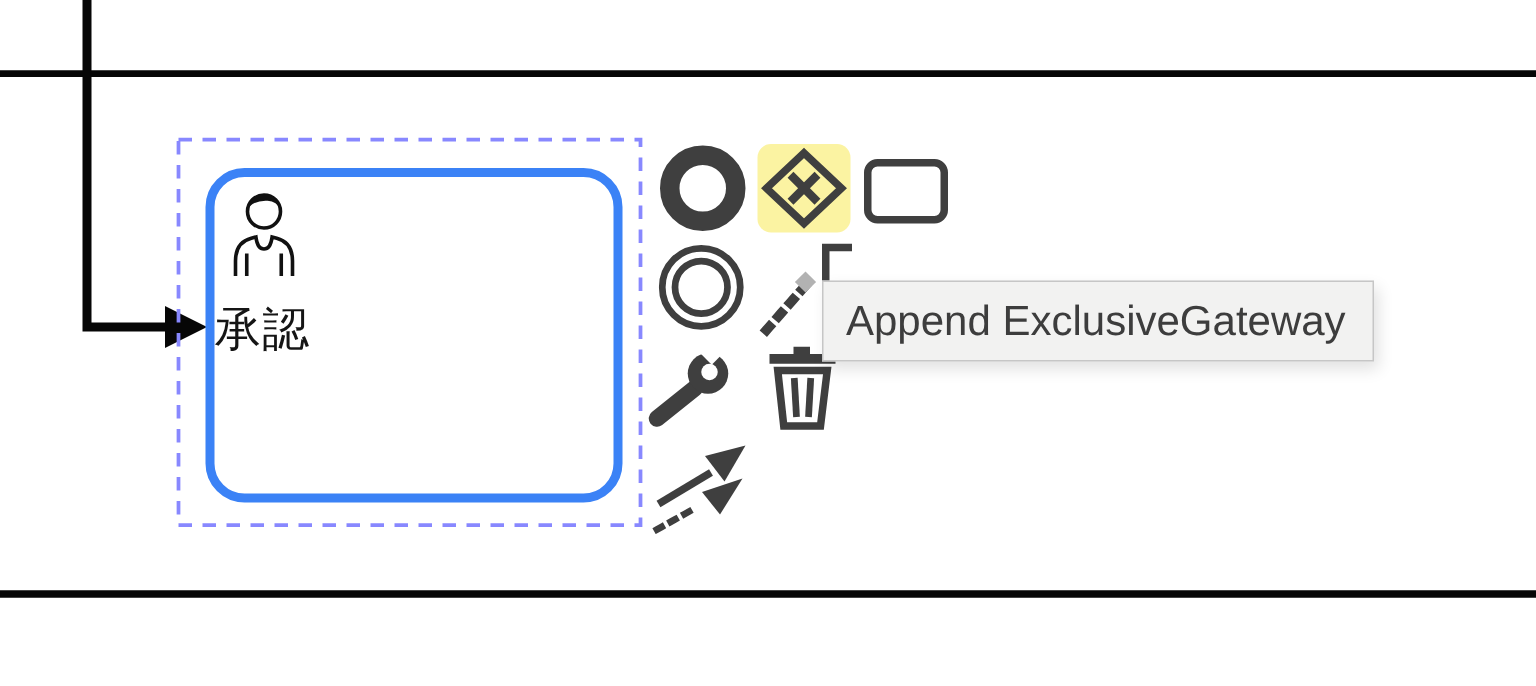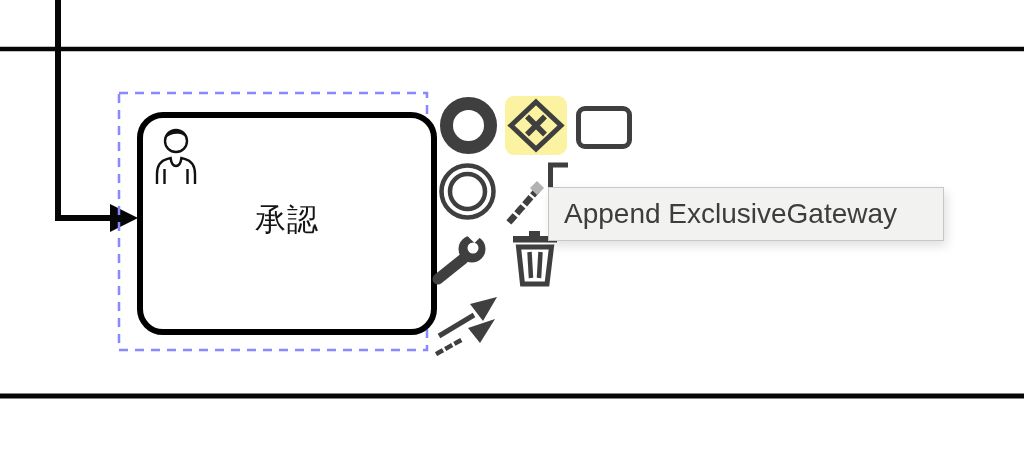--- a/index.html
+++ b/index.html
@@ -6,23 +6,23 @@
   .canvas{
     position:relative;width:1024px;height:457px;background:#ffffff;overflow:hidden;
     font-family:"Liberation Sans", sans-serif;
   }
   .abs{position:absolute;}
   svg{display:block;}
   
   #diagram-overlay{position:absolute;left:0;top:0;z-index:1;}
   
   .task-shape{
-    left:137px;top:112px;width:300px;height:223px;box-sizing:border-box;
-    border:6px solid #000000;border-radius:26px;background:#fff;z-index:2;
-    display:flex;align-items:center;justify-content:center;
+    left:137px;top:112px;width:278px;height:223px;box-sizing:border-box;
+    border:6px solid #3b82f6;border-radius:26px;background:#fff;z-index:2;
+    display:flex;align-items:center;
   }
   .task-label{
     font-size:31px;color:#151515;letter-spacing:1px;margin-top:-7px;
   }
   .task-type-icon{left:9px;top:4px;width:48px;height:64px;position:absolute;}
   
   .pad-entry{z-index:3;cursor:pointer;}
   .end-event-ring{
     left:440px;top:97px;width:57px;height:57px;box-sizing:border-box;
     border:13px solid #3f3f3f;border-radius:50%;
@@ -34,21 +34,21 @@
     left:576px;top:106px;width:56px;height:43px;box-sizing:border-box;
     border:5px solid #3f3f3f;border-radius:9px;background:transparent;
   }
   .intermediate-entry{left:439px;top:163px;width:57px;height:57px;}
   .text-annotation-entry{left:505px;top:158px;width:66px;height:82px;z-index:3;}
   .wrench-entry{left:430px;top:233px;width:68px;height:52px;}
   .trash-entry{left:511px;top:231px;width:50px;height:56px;z-index:3;}
   .connect-entry{left:434px;top:290px;width:66px;height:66px;}
   
   .tooltip{
-    left:548px;top:187px;width:396px;height:54px;box-sizing:border-box;z-index:10;
+    left:548px;top:187px;width:368px;height:54px;box-sizing:border-box;z-index:10;
     background:#f2f2f1;border:1px solid #c6c6c6;
     box-shadow:3px 5px 10px rgba(0,0,0,0.12);
     display:flex;align-items:center;padding-left:15px;
   }
   .tooltip-text{font-size:28px;color:#3d3d3d;white-space:nowrap;}
 </style>
 </head>
 <body>
 
 <div class="canvas">

